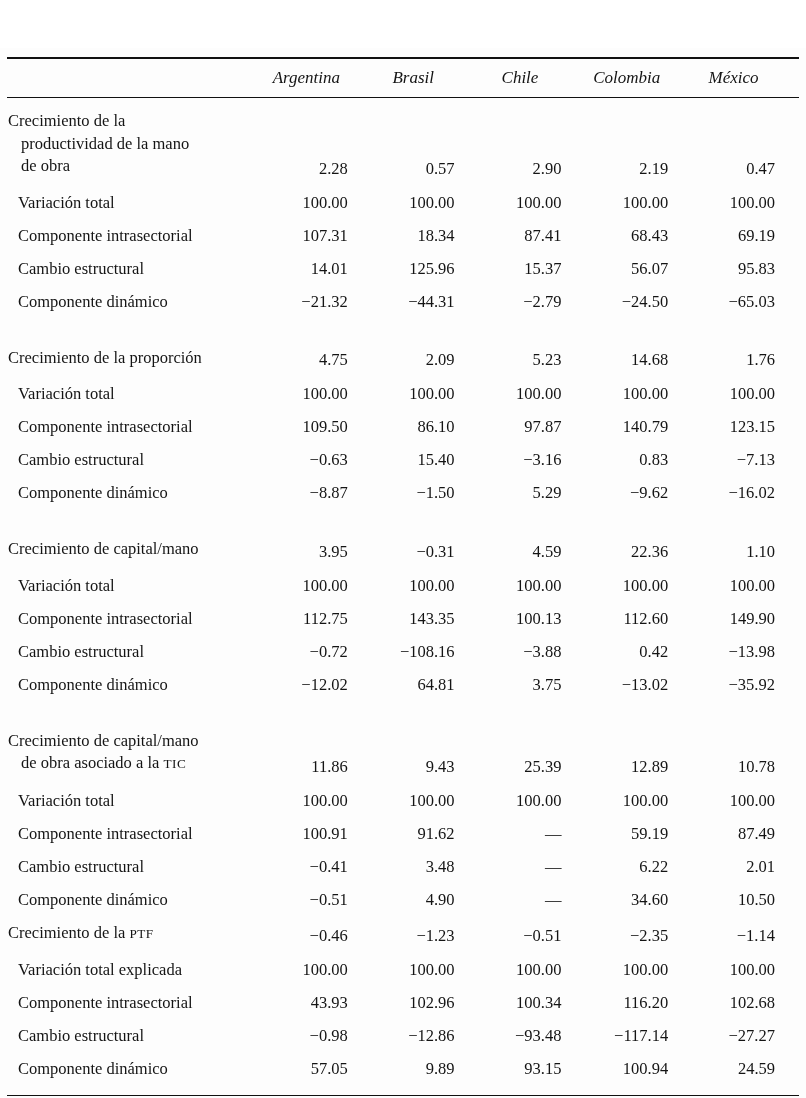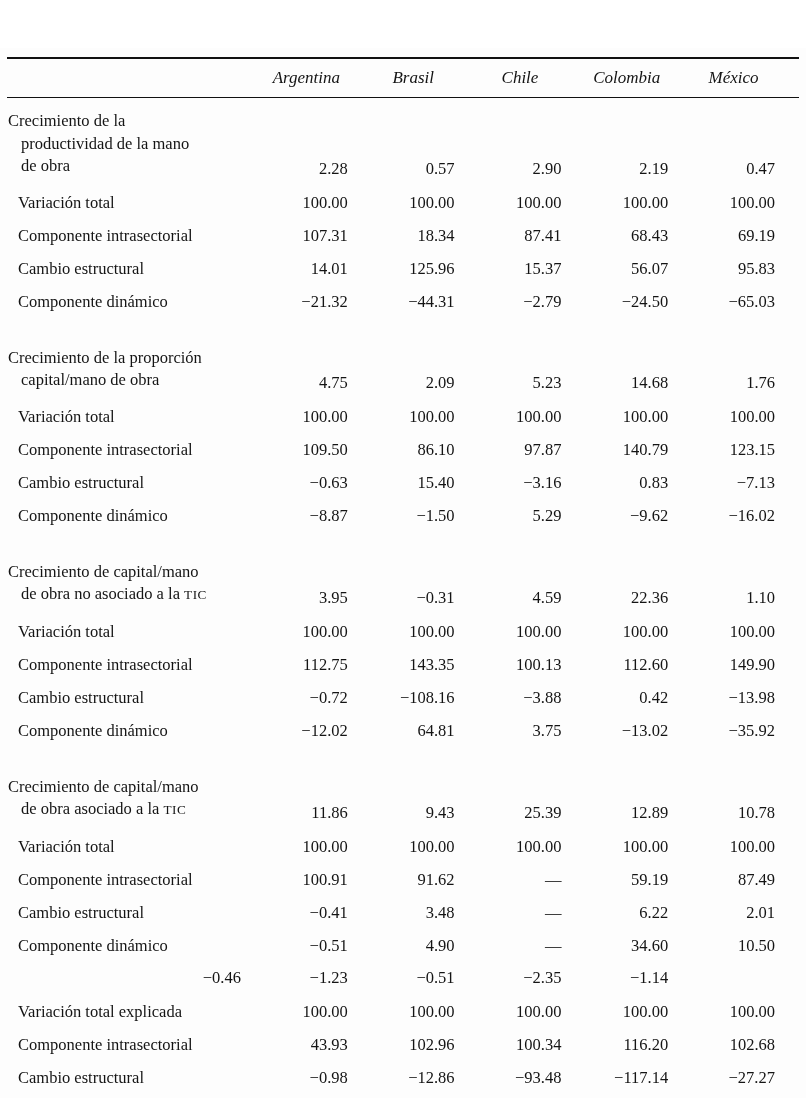--- a/index.html
+++ b/index.html
@@ -123,21 +123,20 @@
           <div class="cell num">−44.31</div>
           <div class="cell num">−2.79</div>
           <div class="cell num">−24.50</div>
           <div class="cell num">−65.03</div>
         </div>
       </div>
       <div class="section">
         <div class="row title-row">
           <div class="cell label title-label">
             <div class="tline">Crecimiento de la proporción</div>
-            <div class="tline">capital/mano de obra</div>
           </div>
           <div class="cell num">4.75</div>
           <div class="cell num">2.09</div>
           <div class="cell num">5.23</div>
           <div class="cell num">14.68</div>
           <div class="cell num">1.76</div>
         </div>
         <div class="row data-row">
           <div class="cell label">Variación total</div>
           <div class="cell num">100.00</div>
@@ -168,21 +167,20 @@
           <div class="cell num">−1.50</div>
           <div class="cell num">5.29</div>
           <div class="cell num">−9.62</div>
           <div class="cell num">−16.02</div>
         </div>
       </div>
       <div class="section">
         <div class="row title-row">
           <div class="cell label title-label">
             <div class="tline">Crecimiento de capital/mano</div>
-            <div class="tline">de obra no asociado a la <span class="sc">TIC</span></div>
           </div>
           <div class="cell num">3.95</div>
           <div class="cell num">−0.31</div>
           <div class="cell num">4.59</div>
           <div class="cell num">22.36</div>
           <div class="cell num">1.10</div>
         </div>
         <div class="row data-row">
           <div class="cell label">Variación total</div>
           <div class="cell num">100.00</div>
@@ -256,20 +254,23 @@
           <div class="cell label">Componente dinámico</div>
           <div class="cell num">−0.51</div>
           <div class="cell num">4.90</div>
           <div class="cell num">—</div>
           <div class="cell num">34.60</div>
           <div class="cell num">10.50</div>
         </div>
       </div>
       <div class="section">
         <div class="row title-row">
+          <div class="cell label title-label">
+            <div class="tline">Crecimiento de la <span class="sc">PTF</span></div>
+          </div>
           <div class="cell num">−0.46</div>
           <div class="cell num">−1.23</div>
           <div class="cell num">−0.51</div>
           <div class="cell num">−2.35</div>
           <div class="cell num">−1.14</div>
         </div>
         <div class="row data-row">
           <div class="cell label">Variación total explicada</div>
           <div class="cell num">100.00</div>
           <div class="cell num">100.00</div>

